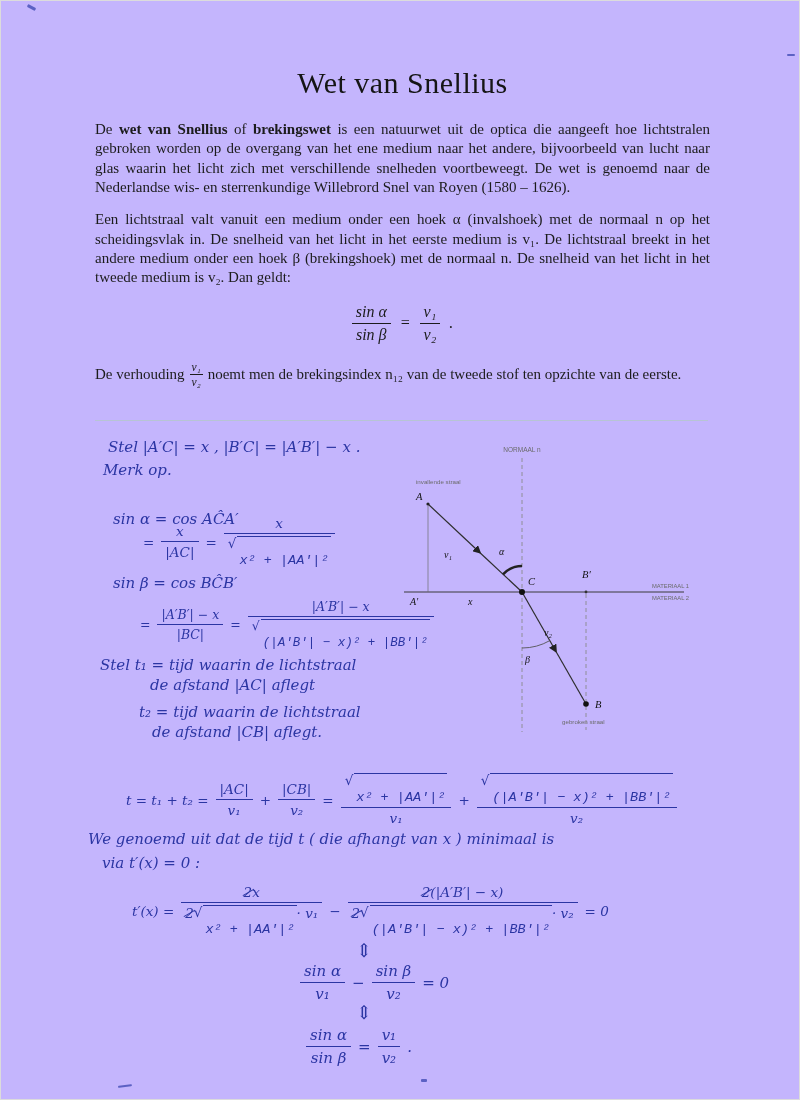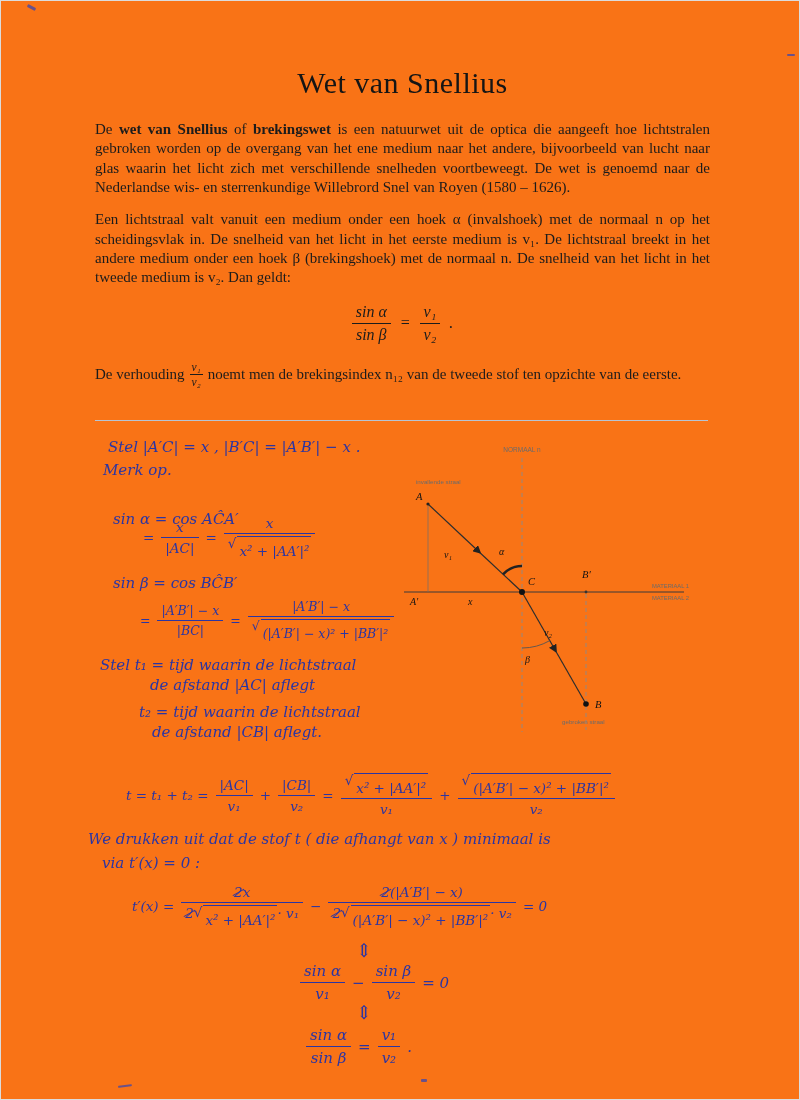--- a/index.html
+++ b/index.html
@@ -1,19 +1,19 @@
 <!DOCTYPE html>
 <html><head>
 <meta charset="utf-8">
 <style>
   * { margin:0; padding:0; box-sizing:border-box; }
   html,body { background:#e9e9e9; }
   .page {
     position:relative; width:800px; height:1100px; margin:0 auto;
-    background:#f97316; overflow:hidden;
+    background:#c4b5fd; overflow:hidden;
     box-shadow: inset 0 0 0 1px #dcdcdc;
     font-family:"Liberation Serif", serif; color:#1c1c1c;
   }
   .content { position:absolute; left:95px; top:66px; width:615px; }
   .title { font-size:30px; font-weight:normal; text-align:center; letter-spacing:.5px; color:#151515; margin-bottom:20px; }
   .body { font-size:15px; line-height:1.29; text-align:justify; margin-bottom:13px; }
   .body b { font-weight:bold; }
 
   .formula-row { display:flex; justify-content:center; align-items:center; gap:9px; font-size:16px; font-style:italic; margin:15px 0 17px; }
   .pfrac { display:inline-flex; flex-direction:column; text-align:center; vertical-align:middle; }
@@ -32,21 +32,21 @@
     color:#2b35a3; font-size:15px; white-space:nowrap;
     display:flex; align-items:center; gap:7px;margin-top:12px;
   }
   .hw-sm { font-size:13.5px; }
   .hw-xs { font-size:12.5px; }
   .frac { display:inline-flex; flex-direction:column; text-align:center; }
   .frac .num { padding:0 4px 2px; border-bottom:1.4px solid currentColor; display:inline-flex; justify-content:center; align-items:baseline; }
   .frac .den { padding:2px 4px 0; display:inline-flex; justify-content:center; align-items:baseline; }
   .sqrt { display:inline-flex; align-items:flex-start; }
   .sqrt::before { content:"√"; margin-right:1px; transform:translateY(-1px); }
-  .sqrt .rad { border-top:1.3px solid currentColor; padding:6px 2px 0; }
+  .sqrt .rad { border-top:1.3px solid currentColor; padding:16px 2px 0;font-family:Liberation Mono, monospace; }
   .cancel { position:relative; display:inline-block; }
   .cancel::after { content:""; position:absolute; left:-2px; right:-2px; top:52%; border-top:1.4px solid currentColor; transform:rotate(-30deg); }
   .hw-arrow { font-style:normal; font-size:19px; }
 
   
   .diagram { position:absolute; left:398px; top:440px; width:292px; height:302px; }
   .dlabel { font-family:"Liberation Sans", sans-serif; fill:#6b6b6b; }
   .plabel { font-family:"Liberation Serif", serif; font-style:italic; fill:#131313; }
 
   
@@ -163,21 +163,21 @@
     <span class="frac">
       <span class="num">
           <span class="sqrt">
             <span class="rad">(|A′B′| − x)² + |BB′|²</span>
           </span>
         </span>
       <span class="den">v₂</span>
     </span>
   </div>
 
-  <div class="hw" style="left:88px; top:818px;">We drukken uit dat de stof t ( die afhangt van x )  minimaal is</div>
+  <div class="hw" style="left:88px; top:818px;">We genoemd uit dat de tijd t ( die afhangt van x )  minimaal is</div>
   <div class="hw" style="left:102px; top:842px;">via    t′(x) = 0  :</div>
 
   <div class="hw hw-sm" style="left:132px; top:872px;">
     <span>t′(x)  =</span>
     <span class="frac">
       <span class="num">
           <span class="cancel">2</span>
           <span> x</span>
         </span>
       <span class="den">

